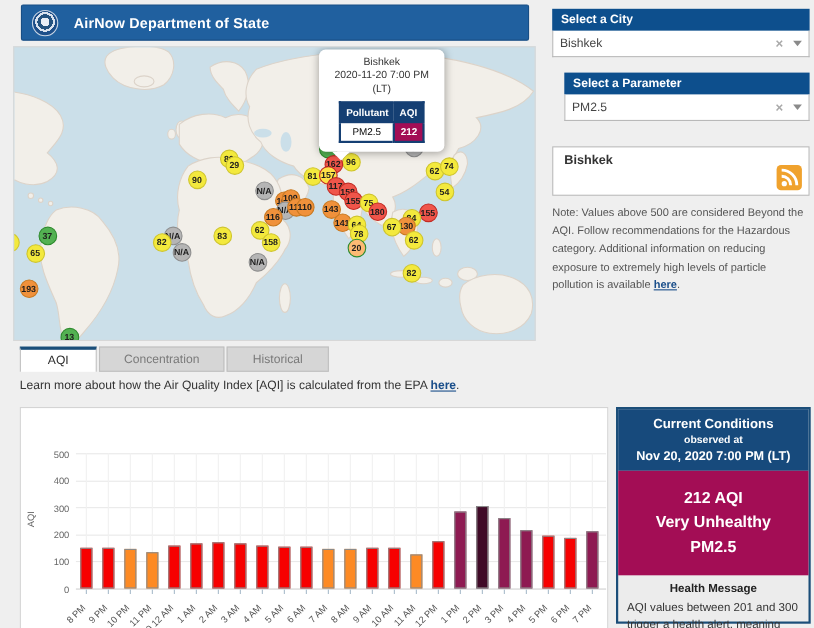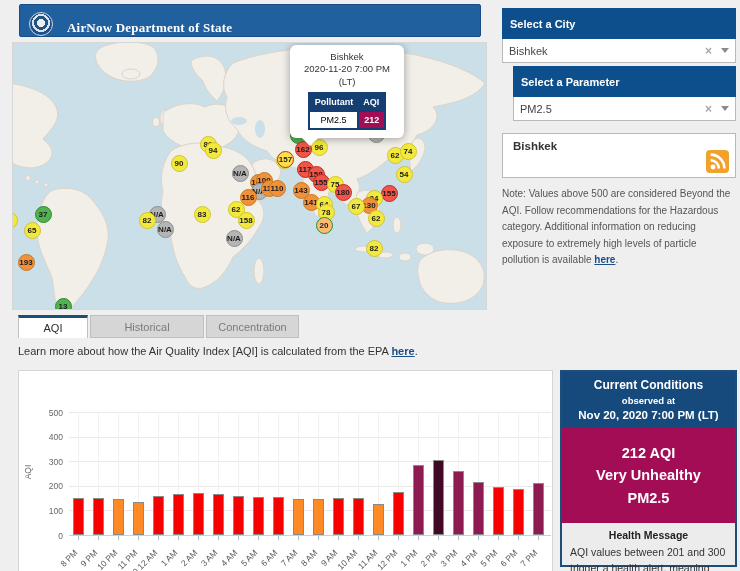--- a/index.html
+++ b/index.html
@@ -1,21 +1,21 @@
 <!DOCTYPE html>
 <html><head>
 <meta charset="utf-8">
 <style>
   html,body{margin:0;padding:0;}
   .page{position:relative;width:740px;height:571px;overflow:hidden;background:#efefef;
         font-family:"Liberation Sans",sans-serif;-webkit-font-smoothing:antialiased;}
 
   
   .app-header{position:absolute;left:19px;top:4px;width:460px;height:31px;background:#20609f;
-              border:1px solid #184e85;border-radius:2px;display:flex;align-items:flex-end;font-family:Liberation Serif, serif;}
+              border:1px solid #184e85;border-radius:2px;display:flex;align-items:center;}
   .seal{width:24px;height:24px;border-radius:50%;margin-left:9px;
         background:radial-gradient(circle at 50% 45%, #e8eef6 0 4px, #23527f 4px 7px, #d9e2ee 7px 9px, #1d4f8a 9px);
         border:1px solid #c9d5e4;box-sizing:border-box;}
   .app-title{color:#fff;font-size:13px;font-weight:bold;margin-left:14px;letter-spacing:.2px;}
 
   
   .map{position:absolute;left:12px;top:42px;width:475px;height:268px;background:#cbdfe9;
        overflow:hidden;border:1px solid #d7d7d7;box-sizing:border-box;}
   .marker{position:absolute;width:17px;height:17px;border-radius:50%;box-sizing:border-box;
           font-size:8px;font-weight:bold;color:#1c1c1c;display:flex;align-items:center;justify-content:center;
@@ -62,21 +62,21 @@
   .cond-head .l2{font-size:9.5px;font-weight:bold;margin-top:3px;}
   .cond-head .l3{font-size:11.5px;font-weight:bold;margin-top:3px;}
   .cond-aqi{background:#a30d55;color:#fff;text-align:center;padding:14px 4px;font-size:14.5px;font-weight:bold;line-height:1.55;}
   .cond-health{padding:4px 8px 6px;flex:1;}
   .cond-health .ht{font-size:10.5px;font-weight:bold;color:#222;text-align:center;margin:2px 0 4px;}
   .cond-health .hb{font-size:10.5px;color:#333;line-height:1.5;}
   .cond-foot{height:7px;background:#a30d55;}
 
   
   .side-box{position:absolute;left:502px;width:234px;box-sizing:border-box;}
-  .side-head{background:#0d4f8d;color:#fff;font-size:11px;font-weight:bold;padding:3px 8px;height:31px;
+  .side-head{background:#0d4f8d;color:#fff;font-size:11px;font-weight:bold;padding:3px 8px;height:20px;
              box-sizing:border-box;display:flex;align-items:center;}
   .side-select{background:#fff;border:1px solid #b9b9b9;border-top:none;height:23px;display:flex;
                align-items:center;padding:0 6px;font-size:11px;color:#444;cursor:pointer;}
   .side-select .val{flex:1;}
   .clear-x{color:#a9a9a9;font-size:12px;font-weight:bold;padding:0 7px;cursor:pointer;}
   .caret{width:0;height:0;border-left:4px solid transparent;border-right:4px solid transparent;
          border-top:5px solid #8a8a8a;margin-left:2px;cursor:pointer;}
   .feed-box{position:absolute;left:502px;top:133px;width:234px;height:45px;background:#fff;
             border:1px solid #b9b9b9;box-sizing:border-box;}
   .feed-city{position:absolute;left:10px;top:6px;font-size:11.5px;font-weight:bold;color:#333;}
@@ -128,40 +128,40 @@
     </svg>
 
     <div id="map-markers">
         <div class="marker" style="left: 21.5px; top: 162.5px; background: rgb(83, 177, 82); border-color: rgb(46, 139, 46);">37</div>
         <div class="marker" style="left: 10.5px; top: 178.5px; background: rgb(243, 233, 61); border-color: rgb(207, 197, 46);">65</div>
         <div class="marker" style="left: 4.5px; top: 210.5px; background: rgb(240, 145, 59); border-color: rgb(201, 122, 34);">193</div>
         <div class="marker" style="left: 41.5px; top: 254.5px; background: rgb(83, 177, 82); border-color: rgb(46, 139, 46);">13</div>
         <div class="marker" style="left: -12.5px; top: 168.5px; background: rgb(243, 233, 61); border-color: rgb(207, 197, 46);">6</div>
         <div class="marker" style="left: 157.5px; top: 111.5px; background: rgb(243, 233, 61); border-color: rgb(207, 197, 46);">90</div>
         <div class="marker" style="left: 186.5px; top: 92.5px; background: rgb(243, 233, 61); border-color: rgb(207, 197, 46);">86</div>
-        <div class="marker" style="left: 191.5px; top: 98.5px; background: rgb(243, 233, 61); border-color: rgb(207, 197, 46);">94</div>
+        <div class="marker" style="left: 191.5px; top: 98.5px; background: rgb(243, 233, 61); border-color: rgb(207, 197, 46);">29</div>
         <div class="marker" style="left: 135.5px; top: 162.5px; background: rgb(181, 181, 181); border-color: rgb(143, 143, 143);">N/A</div>
         <div class="marker" style="left: 125.5px; top: 168.5px; background: rgb(243, 233, 61); border-color: rgb(207, 197, 46);">82</div>
         <div class="marker" style="left: 143.5px; top: 177.5px; background: rgb(181, 181, 181); border-color: rgb(143, 143, 143);">N/A</div>
         <div class="marker" style="left: 180.5px; top: 162.5px; background: rgb(243, 233, 61); border-color: rgb(207, 197, 46);">83</div>
         <div class="marker" style="left: 214.5px; top: 157.5px; background: rgb(243, 233, 61); border-color: rgb(207, 197, 46);">62</div>
         <div class="marker" style="left: 224.5px; top: 168.5px; background: rgb(243, 233, 61); border-color: rgb(207, 197, 46);">158</div>
         <div class="marker" style="left: 212.5px; top: 186.5px; background: rgb(181, 181, 181); border-color: rgb(143, 143, 143);">N/A</div>
         <div class="marker" style="left: 218.5px; top: 121.5px; background: rgb(181, 181, 181); border-color: rgb(143, 143, 143);">N/A</div>
         <div class="marker" style="left: 236.5px; top: 131px; background: rgb(240, 145, 59); border-color: rgb(201, 122, 34);">107</div>
         <div class="marker" style="left: 242.5px; top: 128.5px; background: rgb(240, 145, 59); border-color: rgb(201, 122, 34);">109</div>
         <div class="marker" style="left: 237.5px; top: 139.5px; background: rgb(181, 181, 181); border-color: rgb(143, 143, 143);">N/A</div>
         <div class="marker" style="left: 247.5px; top: 136.5px; background: rgb(240, 145, 59); border-color: rgb(201, 122, 34);">111</div>
         <div class="marker" style="left: 255.5px; top: 136.5px; background: rgb(240, 145, 59); border-color: rgb(201, 122, 34);">110</div>
         <div class="marker" style="left: 226.5px; top: 145.5px; background: rgb(240, 145, 59); border-color: rgb(201, 122, 34);">116</div>
         <div class="marker" style="left: 262.5px; top: 108.5px; background: rgb(243, 233, 61); border-color: rgb(207, 197, 46);">81</div>
         <div class="marker" style="left: 276.5px; top: 83.5px; background: rgb(83, 177, 82); border-color: rgb(46, 139, 46);"></div>
         <div class="marker" style="left: 297.5px; top: 95.5px; background: rgb(243, 233, 61); border-color: rgb(207, 197, 46);">96</div>
         <div class="marker" style="left: 281.5px; top: 97.5px; background: rgb(240, 85, 74); border-color: rgb(195, 43, 36);">162</div>
-        <div class="marker" style="left: 264px; top: 107.5px; background: #fde047; border-color: rgb(195, 43, 36);">157</div>
+        <div class="marker" style="left: 277px; top: 107.5px; background: #fde047; border-color: rgb(195, 43, 36);">157</div>
         <div class="marker" style="left: 283.5px; top: 117.5px; background: rgb(240, 85, 74); border-color: rgb(195, 43, 36);">117</div>
         <div class="marker" style="left: 294.5px; top: 122.5px; background: rgb(240, 85, 74); border-color: rgb(195, 43, 36);">158</div>
         <div class="marker" style="left: 299.5px; top: 130.5px; background: rgb(240, 85, 74); border-color: rgb(195, 43, 36);">155</div>
         <div class="marker" style="left: 313.5px; top: 132.5px; background: rgb(243, 233, 61); border-color: rgb(207, 197, 46);">75</div>
         <div class="marker" style="left: 321.5px; top: 140.5px; background: rgb(240, 85, 74); border-color: rgb(195, 43, 36);">180</div>
         <div class="marker" style="left: 279.5px; top: 138.5px; background: rgb(240, 145, 59); border-color: rgb(201, 122, 34); text-align: right;">143</div>
         <div class="marker" style="left: 289.5px; top: 150.5px; background: rgb(240, 145, 59); border-color: rgb(201, 122, 34);">141</div>
         <div class="marker" style="left: 302.5px; top: 152.5px; background: rgb(243, 233, 61); border-color: rgb(207, 197, 46);">64</div>
         <div class="marker" style="left: 304.5px; top: 160.5px; background: rgb(243, 233, 61); border-color: rgb(207, 197, 46);">78</div>
         <div class="marker" style="left: 302.5px; top: 173.5px; background: #fdba74; border-color: rgb(46, 139, 46);">20</div>
@@ -192,22 +192,22 @@
           <td>PM2.5</td>
           <td class="aqi-cell">212</td>
         </tr>
       </tbody>
         </table>
     </div>
   </div>
 
   <div class="tabs">
     <div class="tab active">AQI</div>
+    <div class="tab">Concentration</div>
     <div class="tab">Historical</div>
-    <div class="tab">Concentration</div>
   </div>
   <div class="learn"><span>Learn more about how the Air Quality Index [AQI] is calculated from the EPA </span><a class="link">here</a><span>.</span></div>
 
   <div class="chart-panel">
     <div class="ylabel">AQI</div>
     <div id="chart-plot">
         <div class="ytick" style="top: 159.5px;">0</div>
         <div class="gridline" style="top: 139.4px;"></div>
         <div class="ytick" style="top: 134.9px;">100</div>
         <div class="gridline" style="top: 114.8px;"></div>

